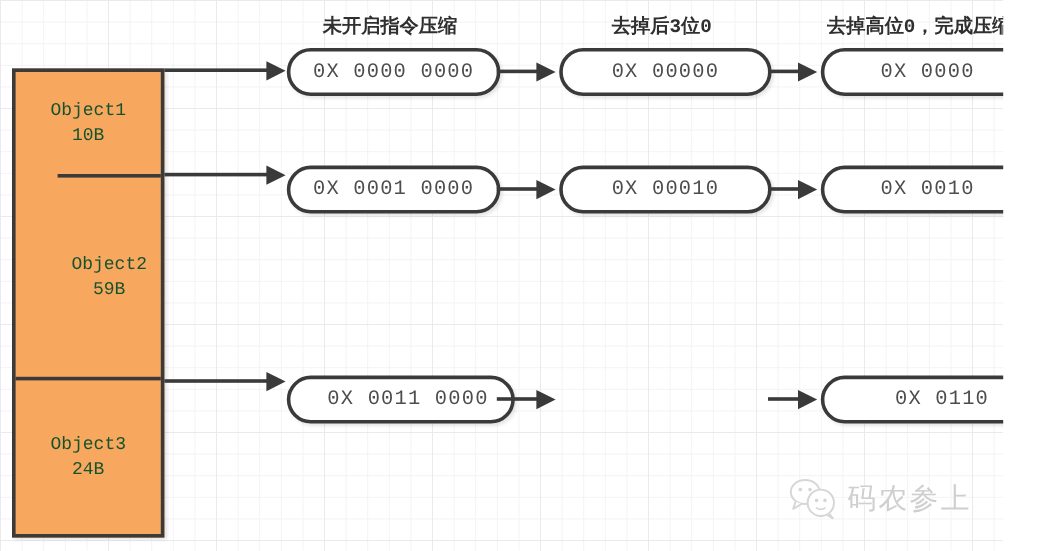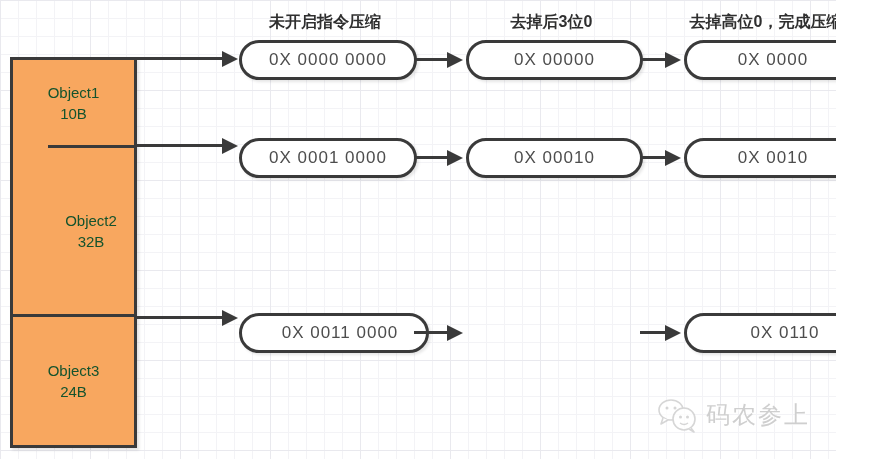--- a/index.html
+++ b/index.html
@@ -7,21 +7,21 @@
     --object-fill:#f8a75f;
     --stroke:#3a3a3a;
     --box-text:#4d4d4d;
     --header-text:#2f2f2f;
     --watermark:#cfcfcf;
   }
   .stage{
     position:relative;
     width:836px;height:459px;
     overflow:hidden;
-    font-family:Liberation Sans, sans-serif;
+    font-family:Liberation Mono, monospace;
     background-color:#ffffff;
     background-image:
       linear-gradient(#e9e9ee 1px, transparent 1px),
       linear-gradient(90deg, #e9e9ee 1px, transparent 1px),
       linear-gradient(#f3f3f6 1px, transparent 1px),
       linear-gradient(90deg, #f3f3f6 1px, transparent 1px);
     background-size:90px 90px,90px 90px,18px 18px,18px 18px;
   }
 
   
@@ -96,21 +96,21 @@
   <div class="col-header" style="left:466px;width:171px;">去掉后3位0</div>
   <div class="col-header" style="left:660px;width:212px;">去掉高位0，完成压缩</div>
 
   <div class="mem-col">
     <div class="mem-sec" style="height:85px;">
       <div>Object1</div>
       <div>10B</div>
     </div>
     <div class="mem-sec" style="height:166px;margin-left:35px;">
       <div>Object2</div>
-      <div>32B</div>
+      <div>59B</div>
     </div>
     <div class="mem-sec" style="flex:1;">
       <div>Object3</div>
       <div>24B</div>
     </div>
   </div>
 
   <div class="addr-box r1 c1">0X 0000 0000</div>
   <div class="addr-box r1 c2">0X 00000</div>
   <div class="addr-box r1 c3">0X 0000</div>

